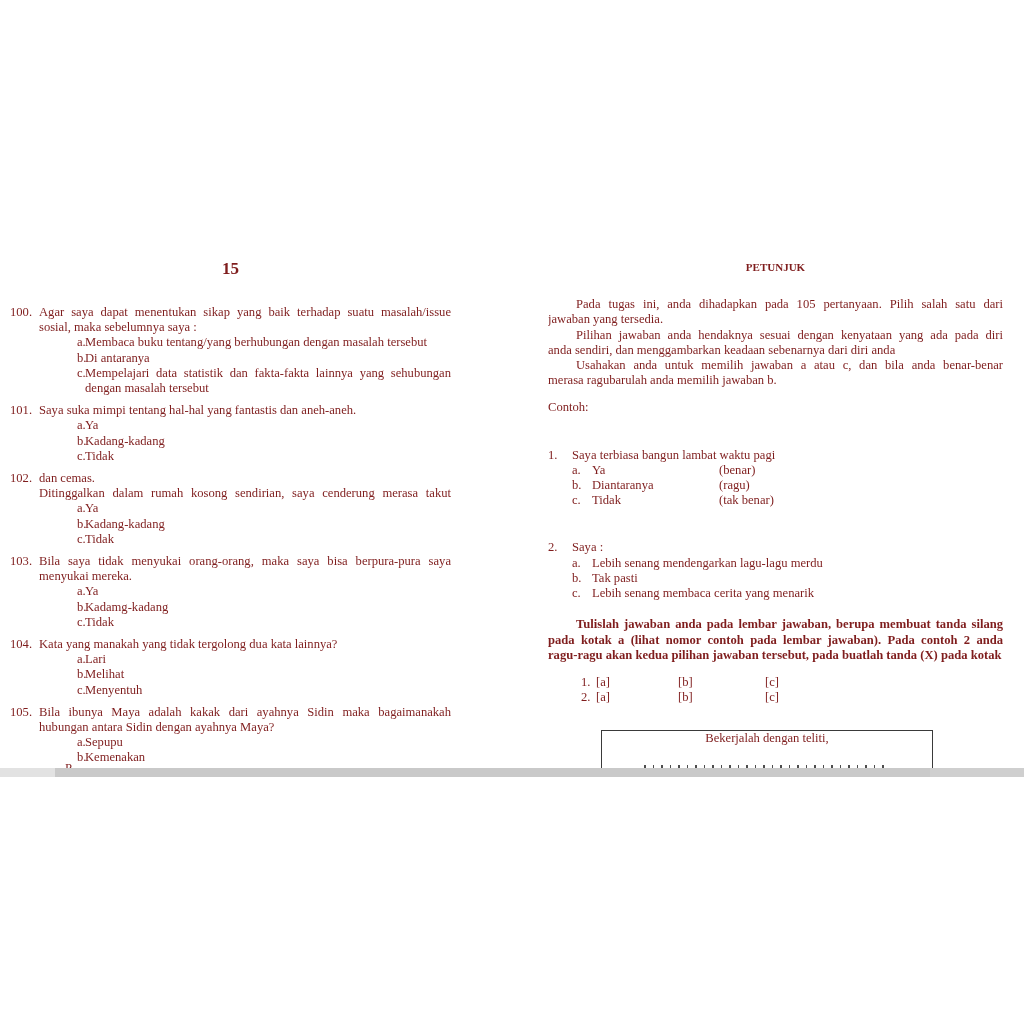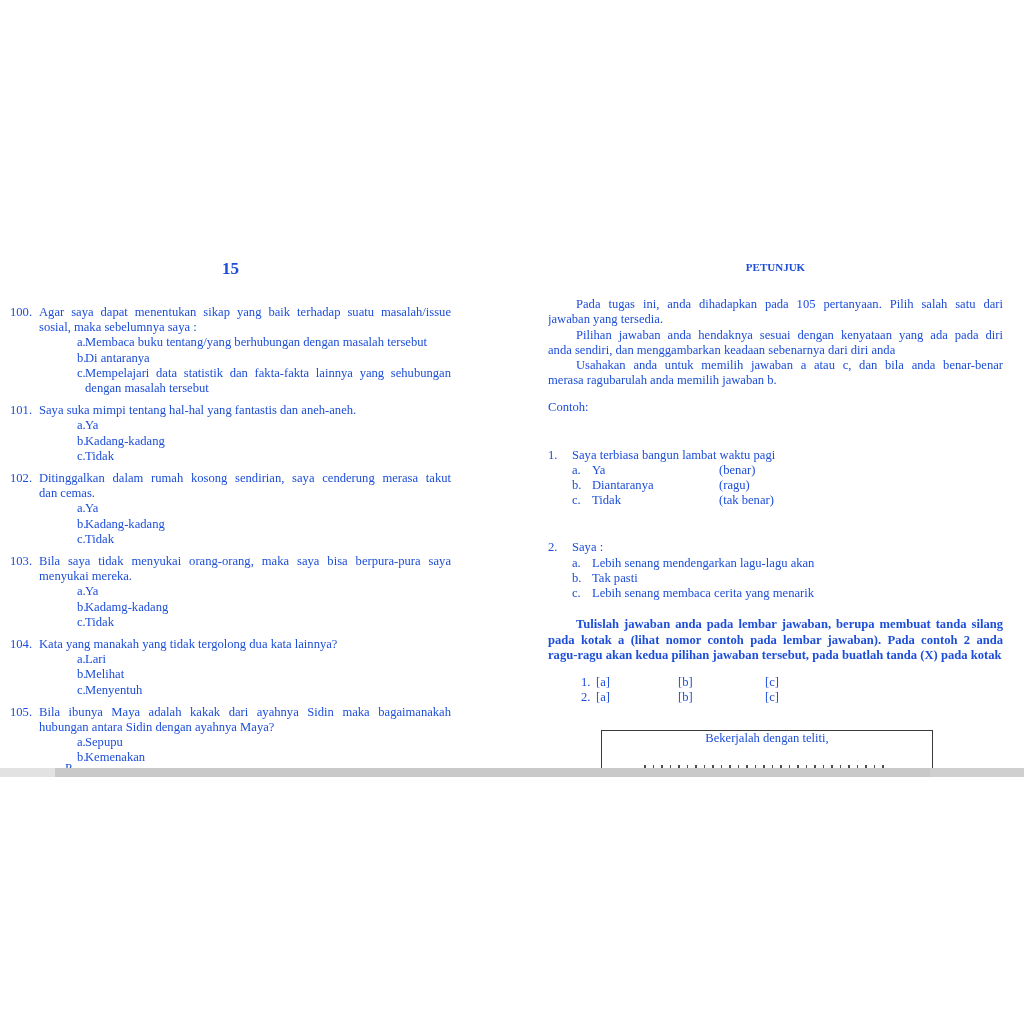--- a/index.html
+++ b/index.html
@@ -1,18 +1,18 @@
 <!DOCTYPE html>
 <html><head>
 <meta charset="utf-8">
 <style>
   html,body{margin:0;padding:0;background:#fff;}
   .page{
     position:relative;width:1024px;height:1024px;background:#ffffff;overflow:hidden;
-    font-family:"Liberation Serif", serif;color:#1d4ed8;
+    font-family:"Liberation Serif", serif;color:#7f1d1d;
     font-size:12.6px;line-height:15.2px;
   }
   .ln{max-height:15.3px;overflow:hidden;}
   .just{text-align:justify;text-align-last:justify;}
   
   .pagenum{position:absolute;left:10px;top:260px;width:441px;text-align:center;
     font-weight:bold;font-size:17px;line-height:18px;}
   .col-left{position:absolute;left:10px;top:305px;width:441px;}
   .q{position:relative;margin-bottom:7px;}
   .q-num{position:absolute;left:0;top:0;width:29px;}
@@ -101,22 +101,22 @@
             <span class="opt-letter">c.</span>
             <div class="opt-lines">
               <div class="ln">Tidak</div>
             </div>
           </div>
         </div>
       </div>
       <div class="q">
         <div class="q-num">102.</div>
         <div class="q-body">
+          <div class="ln">dan cemas.</div>
           <div class="ln just">Ditinggalkan dalam rumah kosong sendirian, saya cenderung merasa takut</div>
-          <div class="ln">dan cemas.</div>
           <div class="opt">
             <span class="opt-letter">a.</span>
             <div class="opt-lines">
               <div class="ln">Ya</div>
             </div>
           </div>
           <div class="opt">
             <span class="opt-letter">b.</span>
             <div class="opt-lines">
               <div class="ln">Kadang-kadang</div>
@@ -226,21 +226,21 @@
             <div class="ln">Saya terbiasa bangun lambat waktu pagi</div>
             <div class="ex-opt ln"><span class="l">a.</span><span class="tw">Ya</span><span class="n">(benar)</span></div>
             <div class="ex-opt ln"><span class="l">b.</span><span class="tw">Diantaranya</span><span class="n">(ragu)</span></div>
             <div class="ex-opt ln"><span class="l">c.</span><span class="tw">Tidak</span><span class="n">(tak benar)</span></div>
           </div>
         </div>
         <div class="ex">
           <span class="ex-num">2.</span>
           <div class="ex-body">
             <div class="ln">Saya :</div>
-            <div class="ex-opt ln"><span class="l">a.</span><span class="t">Lebih senang mendengarkan lagu-lagu akan</span></div>
+            <div class="ex-opt ln"><span class="l">a.</span><span class="t">Lebih senang mendengarkan lagu-lagu merdu</span></div>
             <div class="ex-opt ln"><span class="l">b.</span><span class="t">Tak pasti</span></div>
             <div class="ex-opt ln"><span class="l">c.</span><span class="t">Lebih senang membaca cerita yang menarik</span></div>
           </div>
         </div>
       </div>
     <div id="closing" class="closing para">
         <div class="ln first just">Tulislah jawaban anda pada lembar jawaban, berupa membuat tanda silang (X)</div>
         <div class="ln just">pada kotak a (lihat nomor contoh pada lembar jawaban). Pada contoh 2 anda merasa</div>
         <div class="ln">ragu-ragu akan kedua pilihan jawaban tersebut, pada buatlah tanda (X) pada kotak b.</div>
       </div>

